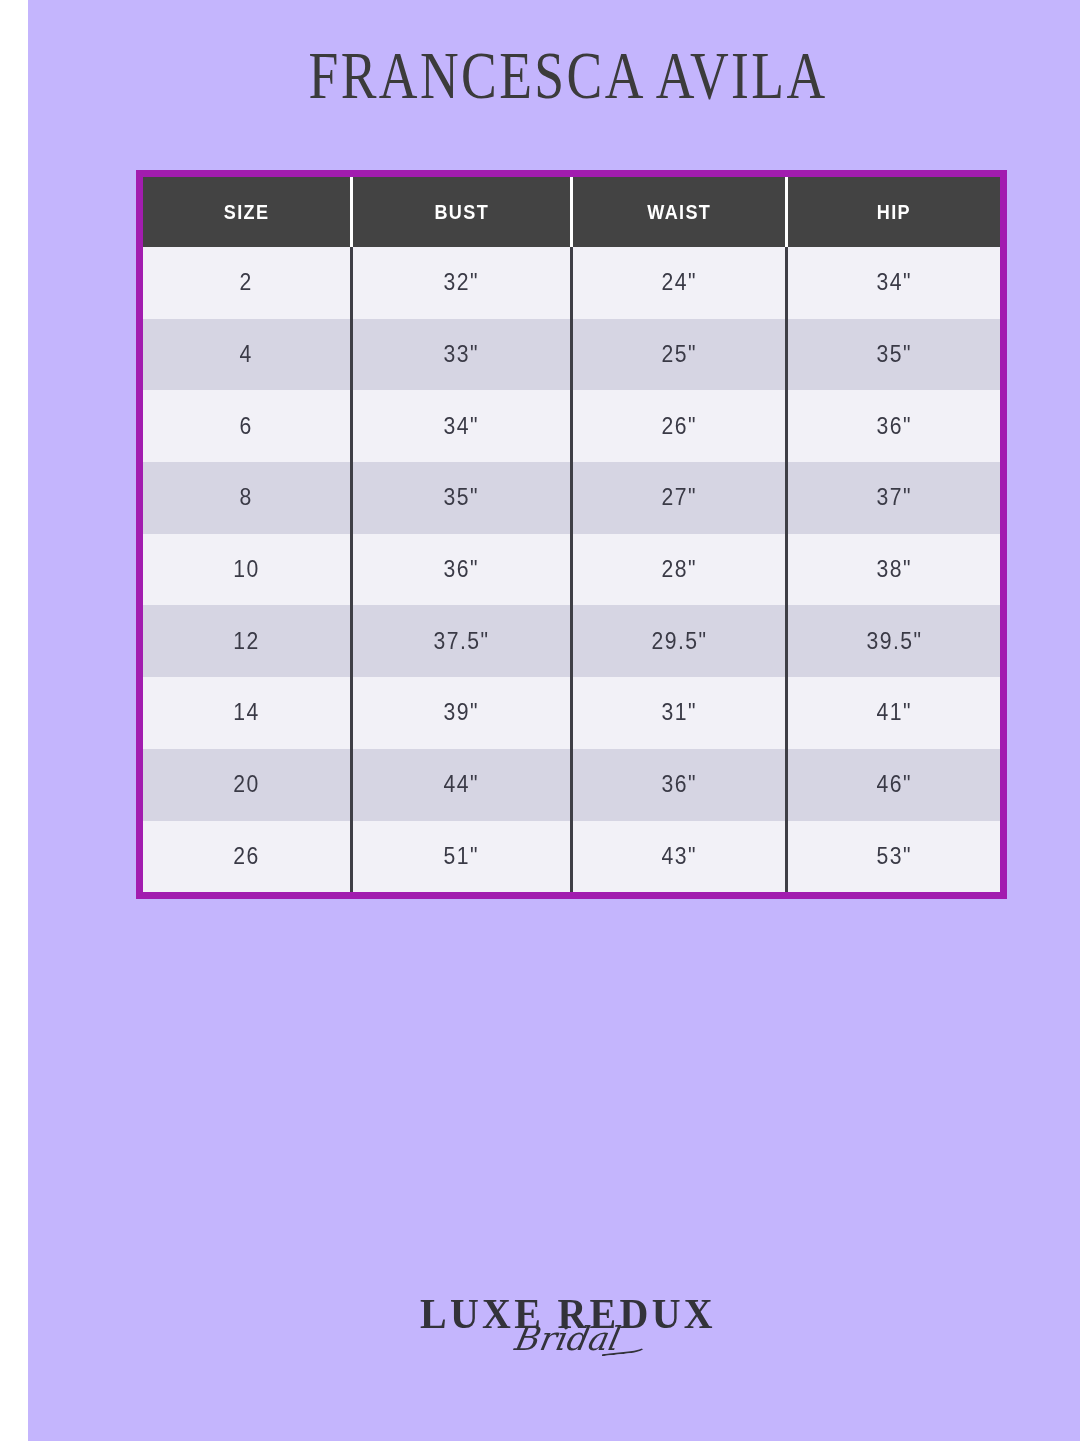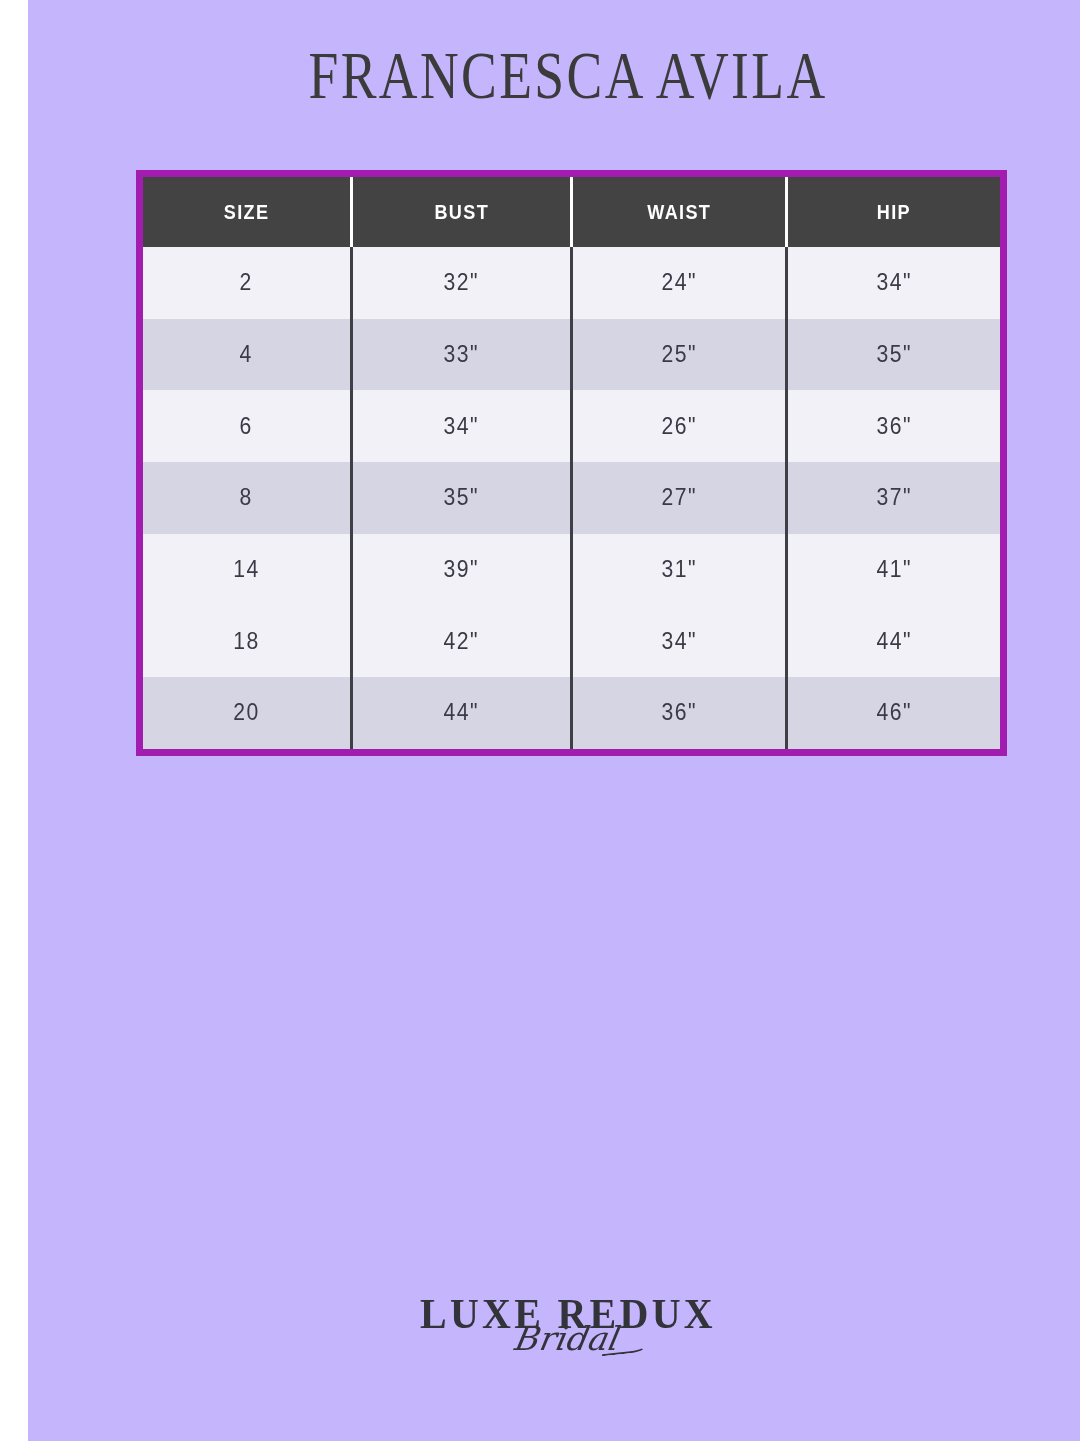--- a/index.html
+++ b/index.html
@@ -186,37 +186,49 @@
           <td><span class="cell-inner">26"</span></td>
           <td><span class="cell-inner">36"</span></td>
         </tr>
         <tr class="row-dark">
           <td><span class="cell-inner">8</span></td>
           <td><span class="cell-inner">35"</span></td>
           <td><span class="cell-inner">27"</span></td>
           <td><span class="cell-inner">37"</span></td>
         </tr>
         <tr class="row-light">
+          <td><span class="cell-inner">10</span></td>
+          <td><span class="cell-inner">36"</span></td>
+          <td><span class="cell-inner">28"</span></td>
+          <td><span class="cell-inner">38"</span></td>
+        </tr>
+        <tr class="row-dark">
+          <td><span class="cell-inner">12</span></td>
+          <td><span class="cell-inner">37.5"</span></td>
+          <td><span class="cell-inner">29.5"</span></td>
+          <td><span class="cell-inner">39.5"</span></td>
+        </tr>
+        <tr class="row-light">
           <td><span class="cell-inner">14</span></td>
           <td><span class="cell-inner">39"</span></td>
           <td><span class="cell-inner">31"</span></td>
           <td><span class="cell-inner">41"</span></td>
         </tr>
-        <tr class="row-light">
-          <td><span class="cell-inner">18</span></td>
-          <td><span class="cell-inner">42"</span></td>
-          <td><span class="cell-inner">34"</span></td>
-          <td><span class="cell-inner">44"</span></td>
-        </tr>
         <tr class="row-dark">
           <td><span class="cell-inner">20</span></td>
           <td><span class="cell-inner">44"</span></td>
           <td><span class="cell-inner">36"</span></td>
           <td><span class="cell-inner">46"</span></td>
         </tr>
+        <tr class="row-light">
+          <td><span class="cell-inner">26</span></td>
+          <td><span class="cell-inner">51"</span></td>
+          <td><span class="cell-inner">43"</span></td>
+          <td><span class="cell-inner">53"</span></td>
+        </tr>
       </tbody>
   </table>
 
   <div class="footer-logo">
     <span class="logo-wordmark">LUXE REDUX</span>
     <span class="logo-script"><span>Bridal</span><span class="script-tail"></span></span>
   </div>
 
 </div>
 

